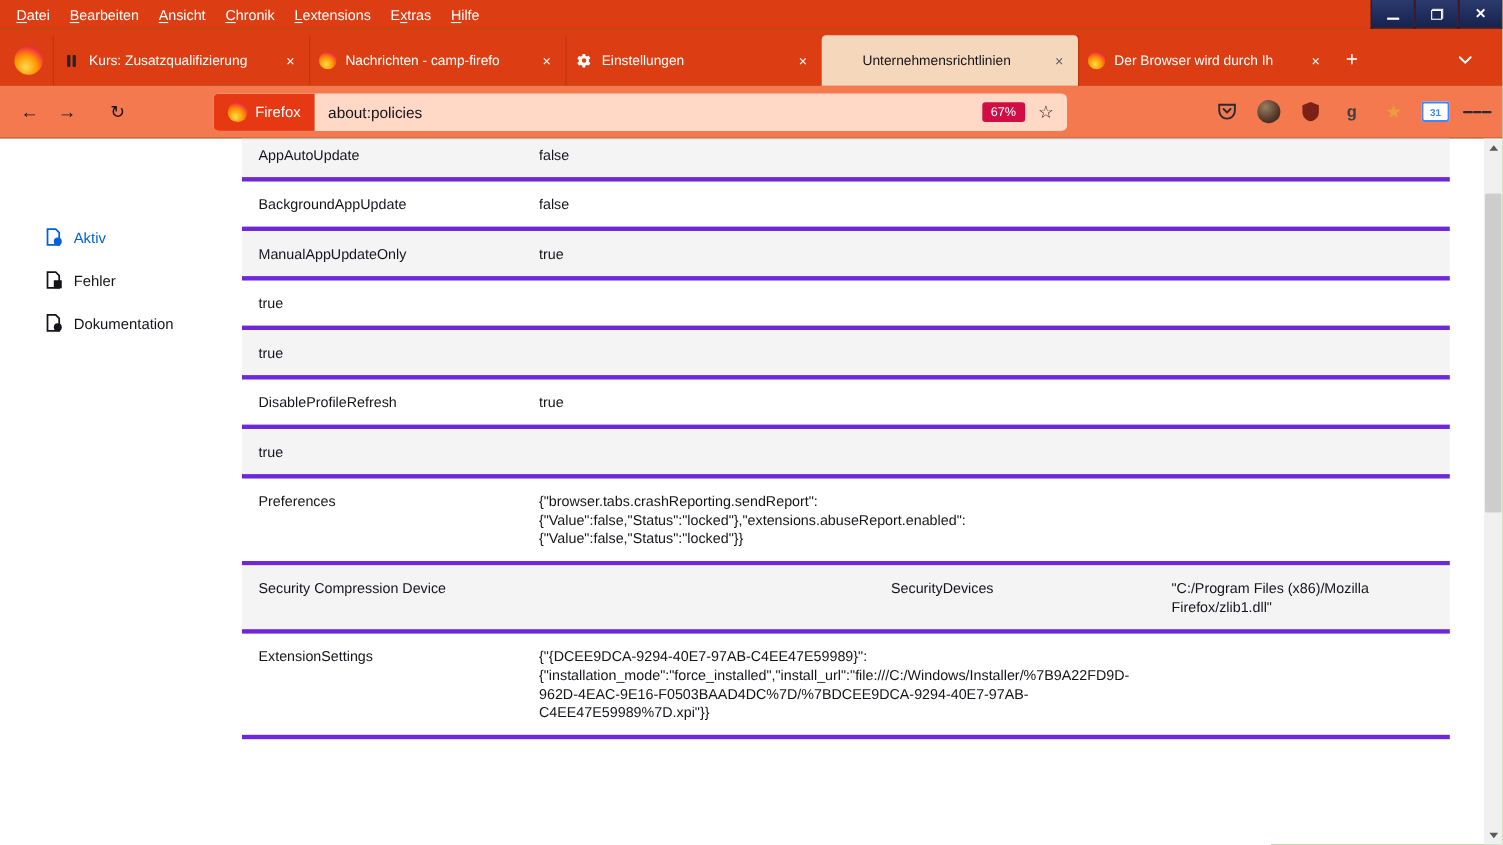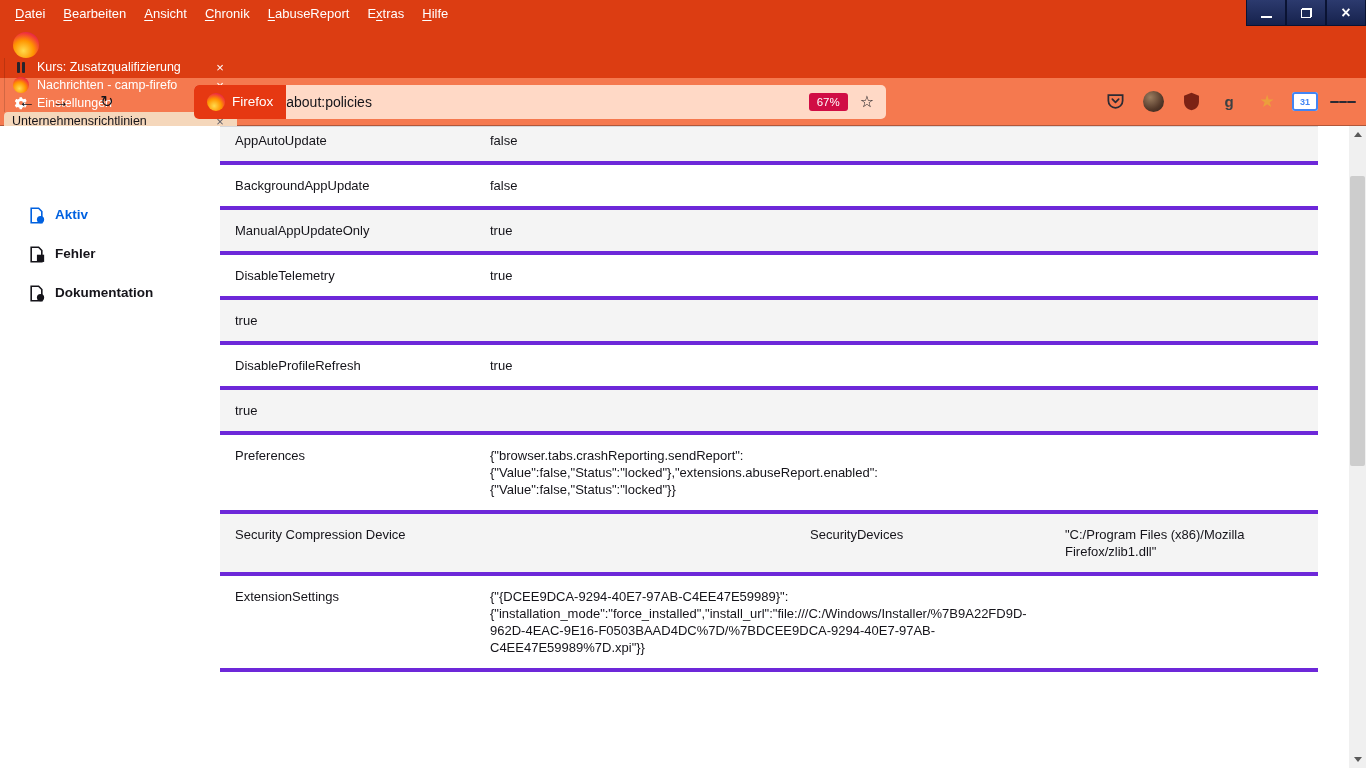--- a/index.html
+++ b/index.html
@@ -14,60 +14,60 @@
   .ukey { text-decoration:underline; text-underline-offset:2px; }
   .win-controls { margin-left:auto; display:flex; height:26px; }
   .win-btn { width:40px; height:26px; background:linear-gradient(#2c3a6e,#16224d); border:1px solid #0a1333; border-top:none; display:flex; align-items:center; justify-content:center; }
   .glyph-min { width:11px; height:2px; background:#fff; margin-top:8px; }
   .glyph-max { position:relative; width:11px; height:10px; }
   .glyph-max::before { content:""; position:absolute; top:0; right:0; width:8px; height:7px; border:1.5px solid #fff; }
   .glyph-max::after { content:""; position:absolute; bottom:0; left:0; width:8px; height:7px; border:1.5px solid #fff; background:#1b2a57; }
   .glyph-close { color:#fff; font-size:16px; font-weight:bold; line-height:1; }
 
   
-  .tabbar { height:52px; background:#dc3d12; display:flex; align-items:stretch; padding:6px 17px 0 4px;flex-direction:column; }
+  .tabbar { height:52px; background:#dc3d12; display:flex; align-items:stretch; padding:6px 17px 0 4px; }
   .ff-home { width:44px; display:flex; align-items:center; justify-content:center; }
   .ff-logo { display:inline-block; border-radius:50%; background:radial-gradient(circle at 40% 72%, #ffdb4d 0%, #ff9500 42%, #f2343b 72%, #a5126d 100%); }
   .ff-logo.big { width:26px; height:26px; }
   .ff-logo.sm { width:16px; height:16px; }
   .ff-logo.chip { width:18px; height:18px; }
   .tab { width:233px; display:flex; align-items:center; padding:0 8px; color:#fff; font-size:12.5px; cursor:default; }
   .tab:not(.active) { border-left:1px solid rgba(0,0,0,.14); }
-  .tab.active { background:#f5d7bb; color:#15141a; border-radius:4px 4px 0 0; }
+  .tab.active { background:#f5d7bb; color:#15141a; border-radius:4px 4px 0 0;text-align:center; }
   .tab-label { flex:1; white-space:nowrap; overflow:hidden; }
   .favicon { width:16px; height:16px; margin-right:8px; display:flex; align-items:center; justify-content:center; flex:none; }
   .kurs-fav { display:inline-flex; gap:2px; align-items:flex-end; }
   .kurs-fav i { display:block; width:3px; height:11px; background:#26232b; border-radius:1px; }
   .tab-close { width:18px; height:18px; margin-left:6px; display:flex; align-items:center; justify-content:center; font-size:13px; border-radius:3px; flex:none; }
   .tab.active .tab-close { color:#5b5b66; }
   .newtab-btn { width:32px; display:flex; align-items:center; justify-content:center; color:#fff; font-size:19px; }
   .tab-list-btn { width:34px; margin-left:auto; display:flex; align-items:center; justify-content:center; }
 
   
   .toolbar { height:48px; background:#f5794f; display:flex; align-items:center; padding:0 10px; border-bottom:1px solid rgba(0,0,0,.28); }
   .nav-btn { width:34px; height:34px; border:none; background:transparent; font-size:17px; color:#15141a; display:flex; align-items:center; justify-content:center; font-family:inherit; }
   .nav-btn.reload { margin-left:12px; font-size:16px; }
-  .urlbar { margin-left:70px; width:692px; height:34px; background:#ffd9c6; border-radius:5px; display:flex; align-items:center; overflow:hidden; }
+  .urlbar { margin-left:70px; width:776px; height:34px; background:#ffd9c6; border-radius:5px; display:flex; align-items:center; overflow:hidden; }
   .ff-chip { height:34px; background:#e63812; color:#fff; display:flex; align-items:center; gap:7px; padding:0 13px; font-size:13.5px; }
-  .url-text { margin-left:0; font-size:14px; color:#15141a; }
+  .url-text { margin-left:12px; font-size:14px; color:#15141a; }
   .zoom-badge { margin-left:auto; background:#d00d45; color:#fff; font-size:11.5px; padding:3px 8px; border-radius:3px; }
   .star-btn { margin:0 12px; font-size:16px; color:#15141a; }
   .tb-icons { margin-left:auto; display:flex; align-items:center; gap:12px; }
   .tb-ico { width:26px; height:26px; display:flex; align-items:center; justify-content:center; }
   .avatar { width:21px; height:21px; border-radius:50%; background:radial-gradient(circle at 35% 30%, #9b7d60, #54392a 60%, #2e2019 100%); }
   .g-letter { font-size:15px; font-weight:bold; color:#3c4043; }
   .star-gold { font-size:17px; color:#eb9f3c; }
   .cal-ico { width:35px; height:19px; background:#fff; border-radius:3px; box-shadow:inset 0 0 0 2px #4285f4; display:flex; align-items:center; justify-content:center; }
   .cal-num { color:#4285f4; font-size:9px; font-weight:bold; }
   .hamburger i { display:block; width:16px; height:2px; background:#2b2a33; margin:3px 0; border-radius:1px; }
 
   
   .content { position:relative; display:flex; height:642px; background:#fff; }
   .sidebar { width:220px; flex:none; padding-top:70px; }
-  .side-item { display:flex; align-items:flex-start; gap:10px; padding:11px 0 11px 28px; font-size:13.5px; color:#15141a; cursor:default;font-weight:bold; }
+  .side-item { display:flex; align-items:flex-end; gap:10px; padding:11px 0 11px 40px; font-size:13.5px; color:#15141a; cursor:default; }
   .side-item.active { color:#0061e0; }
   .doc-ico { flex:none; }
 
   .main { flex:none; width:1098px; }
   .policy-table { width:1098px; font-size:13px; color:#15141a; border-top:1px solid #d7d7db; }
   .prow { display:flex; border-bottom:4px solid #6d28d9; }
   .prow:nth-child(odd) { background:#f4f4f4; }
   .pcell { padding:12px 10px 12px 15px; line-height:17px; overflow-wrap:anywhere; word-break:break-word; }
   .c1 { width:255px; flex:none; }
   .c2 { width:575px; flex:none; }
@@ -86,21 +86,21 @@
 <body>
 
 <div class="window">
 
   <header class="menubar">
     <nav class="menus">
       <div class="menu-item"><span></span><span class="ukey">D</span><span>atei</span></div>
       <div class="menu-item"><span></span><span class="ukey">B</span><span>earbeiten</span></div>
       <div class="menu-item"><span></span><span class="ukey">A</span><span>nsicht</span></div>
       <div class="menu-item"><span></span><span class="ukey">C</span><span>hronik</span></div>
-      <div class="menu-item"><span></span><span class="ukey">L</span><span>abuseReport</span></div>
+      <div class="menu-item"><span></span><span class="ukey">L</span><span>extensions</span></div>
       <div class="menu-item"><span>E</span><span class="ukey">x</span><span>tras</span></div>
       <div class="menu-item"><span></span><span class="ukey">H</span><span>ilfe</span></div>
     </nav>
     <div class="win-controls">
       <div class="win-btn">
           <span class="glyph-min"></span>
         </div>
       <div class="win-btn">
           <span class="glyph-max"></span>
         </div>
@@ -251,21 +251,20 @@
           <div class="pcell c1">BackgroundAppUpdate</div>
           <div class="pcell c2">false</div>
           <div class="pcell c3"></div>
         </div>
         <div class="prow">
           <div class="pcell c1">ManualAppUpdateOnly</div>
           <div class="pcell c2">true</div>
           <div class="pcell c3"></div>
         </div>
         <div class="prow">
-          <div class="pcell c1">DisableTelemetry</div>
           <div class="pcell c2">true</div>
           <div class="pcell c3"></div>
         </div>
         <div class="prow">
           <div class="pcell c2">true</div>
           <div class="pcell c3"></div>
         </div>
         <div class="prow">
           <div class="pcell c1">DisableProfileRefresh</div>
           <div class="pcell c2">true</div>

